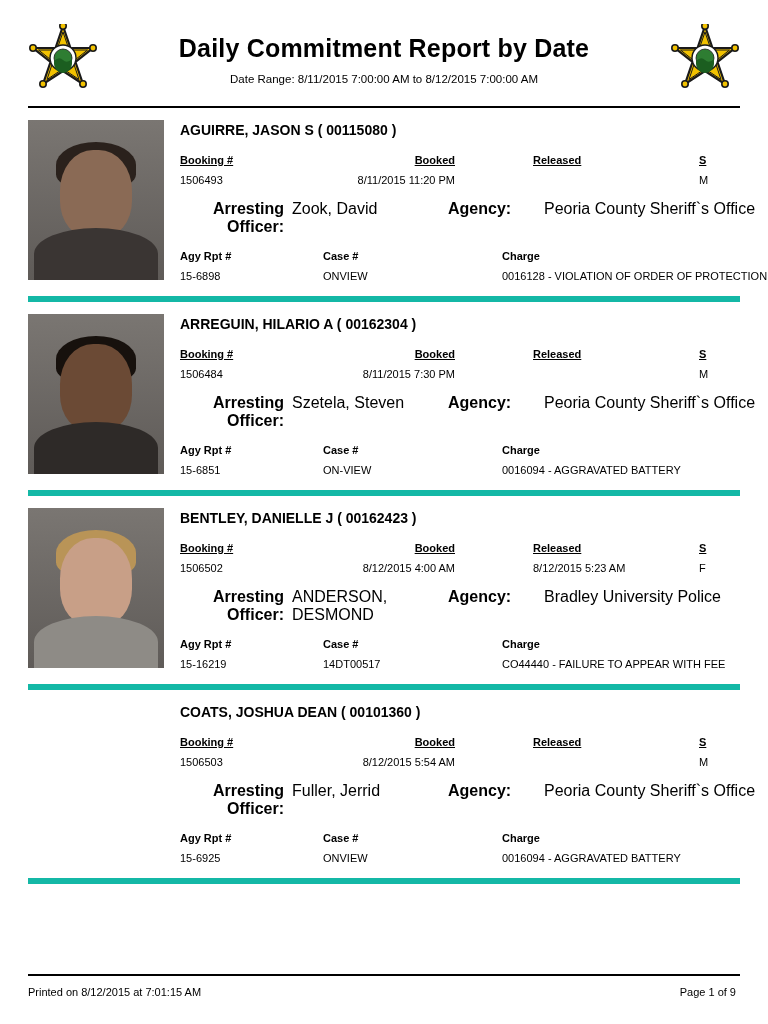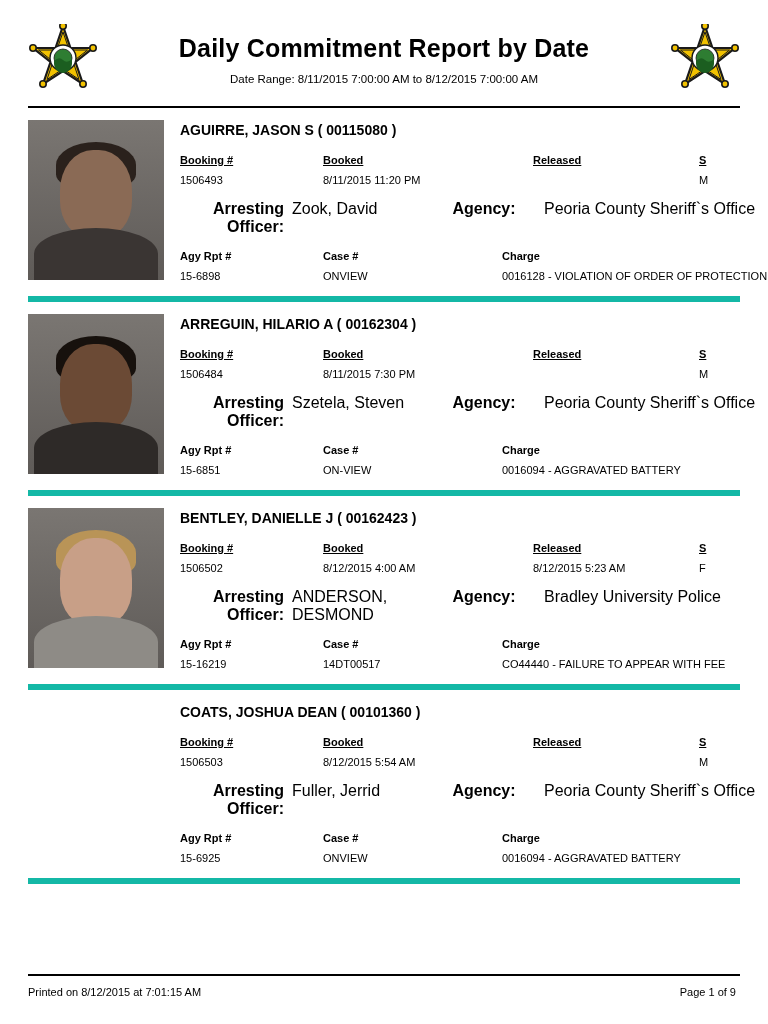--- a/index.html
+++ b/index.html
@@ -125,38 +125,38 @@
     display: flex;
     align-items: baseline;
     font-size: 11px;
     margin-bottom: 4px;
     gap: 47px;
   }
   .hdr { font-weight: bold; text-decoration: underline; }
   .lbl-bold { font-weight: bold; }
 
   .c-booking { flex: 0 0 96px; }
-  .c-booked  { flex: 0 0 132px; }
+  .c-booked  { flex: 0 0 132px; text-align: right; }
   .c-released{ flex: 0 0 150px; padding-left: 31px; }
   .c-s { flex: 0 0 24px; text-align: left; }
   .c-r { flex: 0 0 28px; text-align: left; }
   .c-a { flex: 0 0 40px; text-align: left; }
 
   .row-head { margin-bottom: 8px; }
   .row-vals { margin-bottom: 14px; }
 
   .row-officer {
     display: flex;
     align-items: baseline;
     font-size: 16px;
     margin-bottom: 14px;
   }
   .ofc-label { flex: 0 0 112px; text-align: right; font-weight: bold; padding-right: 8px; }
   .ofc-value { flex: 0 0 156px; }
-  .agency-label { flex: 0 0 96px; text-align: center; font-weight: bold; padding-right: 24px; }
+  .agency-label { flex: 0 0 96px; text-align: left; font-weight: bold; padding-right: 24px; }
   .agency-value { flex: 1; }
 
   .c-agy  { flex: 0 0 96px; }
   .c-case { flex: 0 0 132px; }
   .c-charge { flex: 1; }
 
   
   .footer-wrap {
     position: absolute;
     left: 28px;

